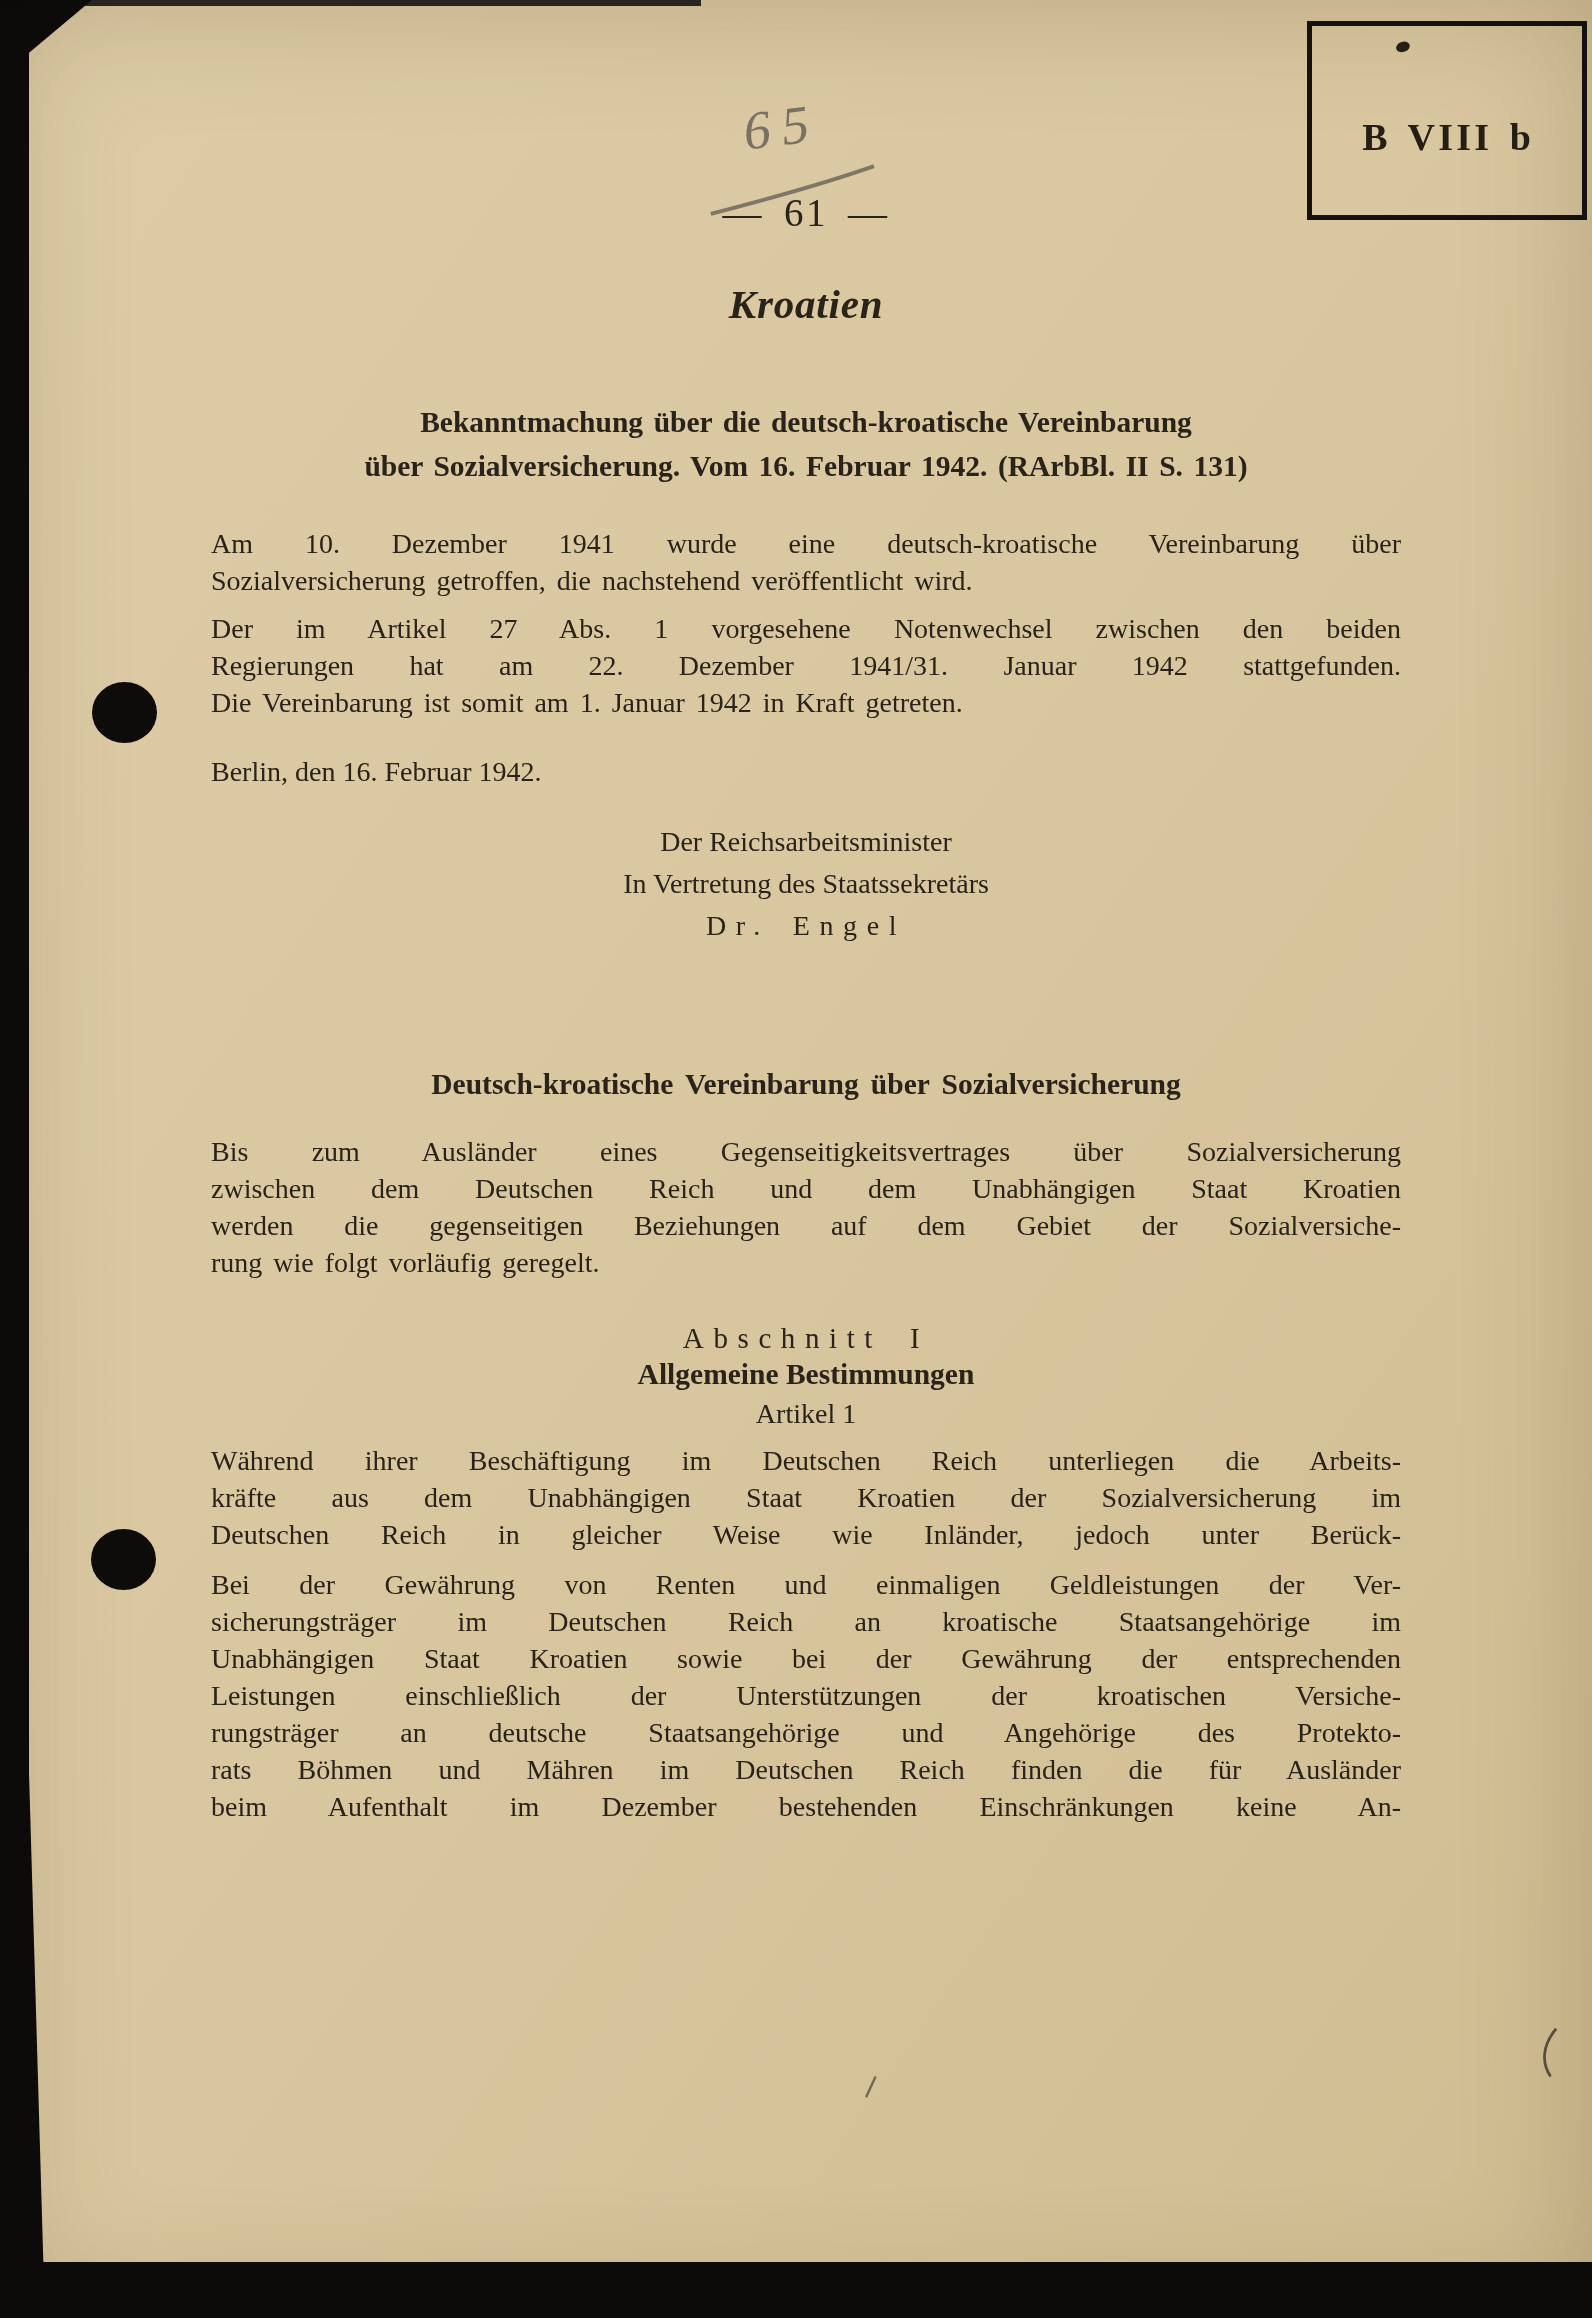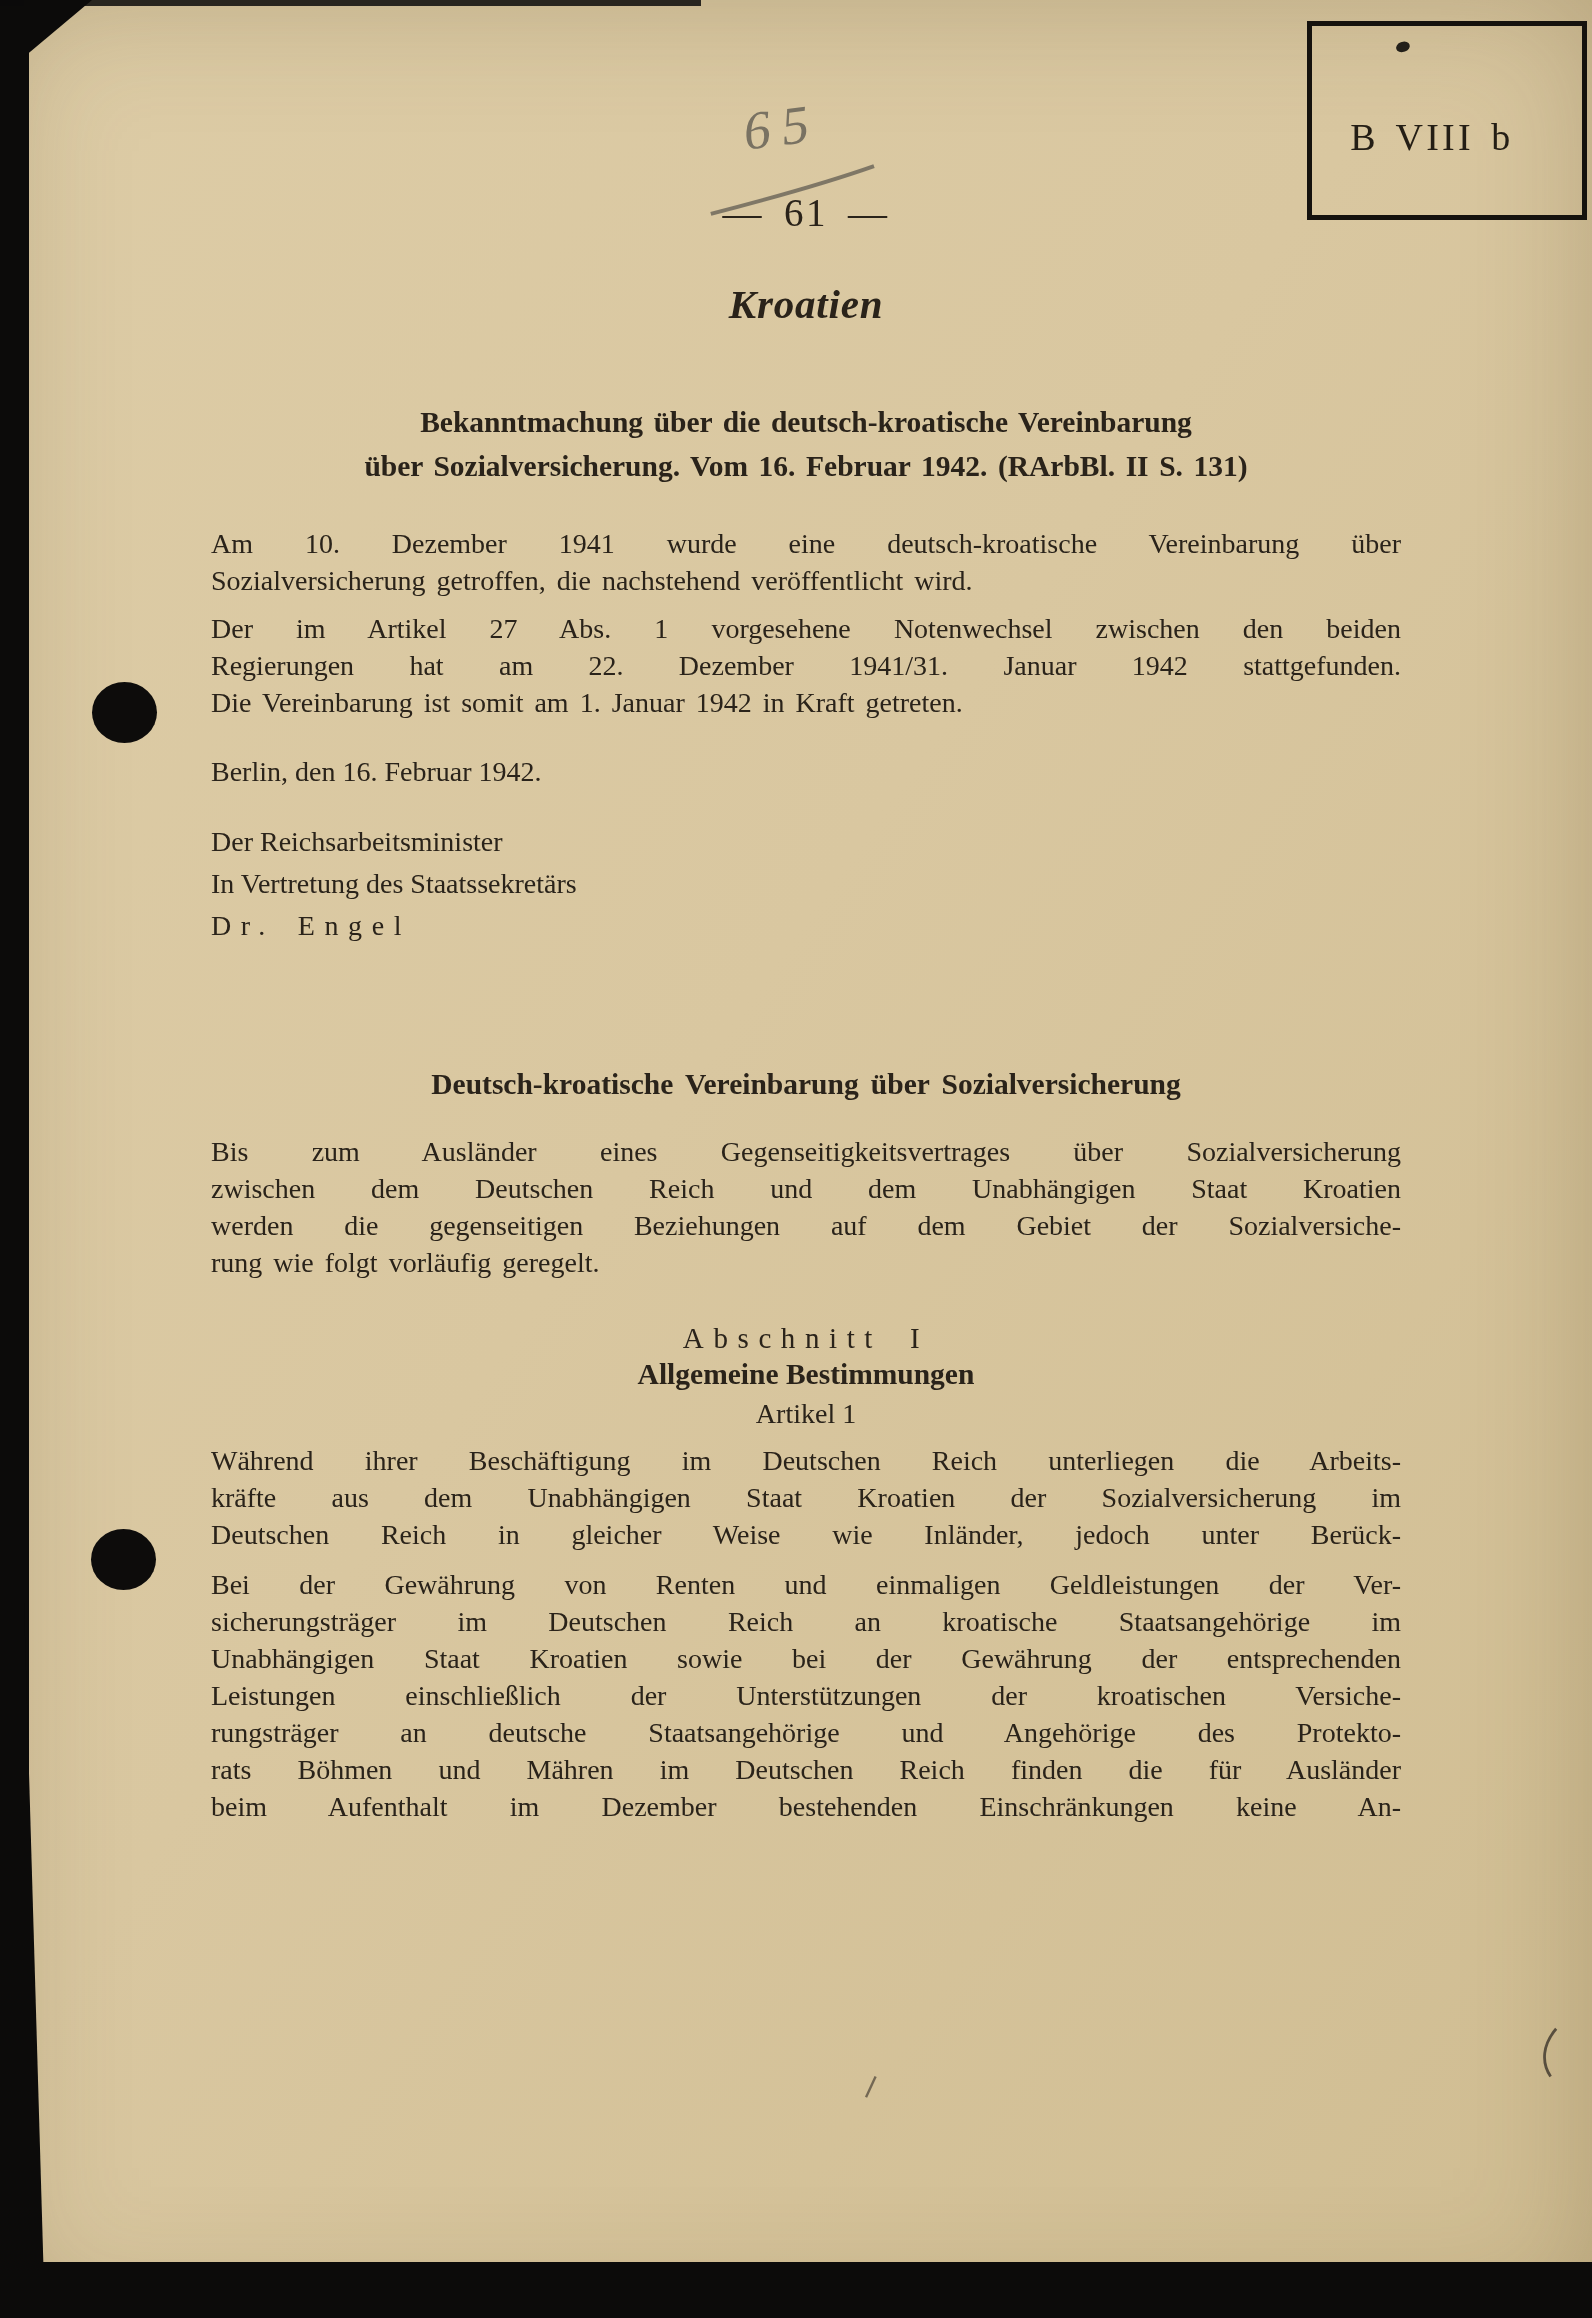--- a/index.html
+++ b/index.html
@@ -24,22 +24,22 @@
   
   .stamp {
     position: absolute; top: 21px; right: 4.8px; width: 280px; height: 199px;
     border: 5.6px solid #15120e; box-sizing: border-box;
   }
   .stamp-dot {
     position: absolute; left: 84px; top: 16px; width: 13.5px; height: 10.4px;
     background: #23201a; border-radius: 50%; transform: rotate(-18deg);
   }
   .stamp-text {
-    position: absolute; left: 38px; top: 89px;
-    font-size: 38px; font-weight: 400; letter-spacing: 3.2px; color: #241e15;
+    position: absolute; left: 50px; top: 89px;
+    font-size: 38px; font-weight: 700; letter-spacing: 3.2px; color: #241e15;
     word-spacing: 4.8px;
   }
   
   .hole { position: absolute; width: 65px; height: 61px; border-radius: 50%; background: #0d0c0b; }
   .hole1 { left: 92px; top: 682px; }
   .hole2 { left: 91px; top: 1529px; }
   
   .handwritten {
     position: absolute; left: 744px; top: 96px;
     font-size: 54px; color: var(--pencil, #6f695c);
@@ -60,21 +60,21 @@
   .announce-heading {
     margin-top: 72px; text-align: center;
     font-size: 29.5px; font-weight: 700; line-height: 44px; word-spacing: 3.2px;
   }
   .para { font-size: 28px; line-height: 37px; word-spacing: 4px; }
   .tline { text-align: justify; text-align-last: justify; white-space: nowrap; }
   .tline-last { text-align-last: left; white-space: normal; }
   .p1 { margin-top: 37px; }
   .p2 { margin-top: 11px; }
   .dateline { margin-top: 35px; font-size: 28px; }
-  .signature { margin-top: 33px; text-align: left; font-size: 28px; line-height: 42px; }
+  .signature { margin-top: 33px; text-align: center; font-size: 28px; line-height: 42px; }
   .sig-name { letter-spacing: 9.6px; word-spacing: 6.4px; }
   .agreement-heading {
     margin: 121px 0 0 0; text-align: center;
     font-size: 29.5px; font-weight: 700; word-spacing: 4.8px;
   }
   .intro { margin-top: 32px; }
   .section-label {
     margin-top: 41px; text-align: center;
     font-size: 29px; letter-spacing: 9.6px; word-spacing: 11px;
   }

